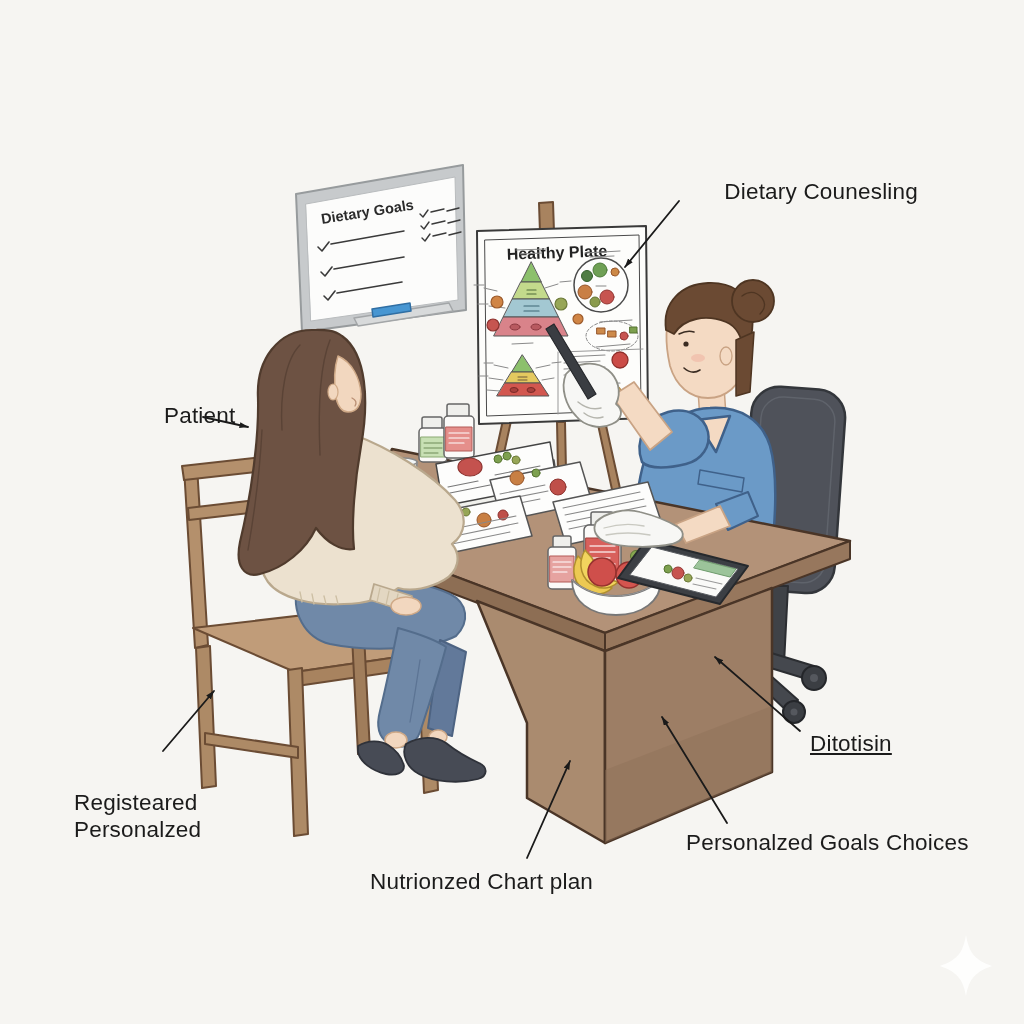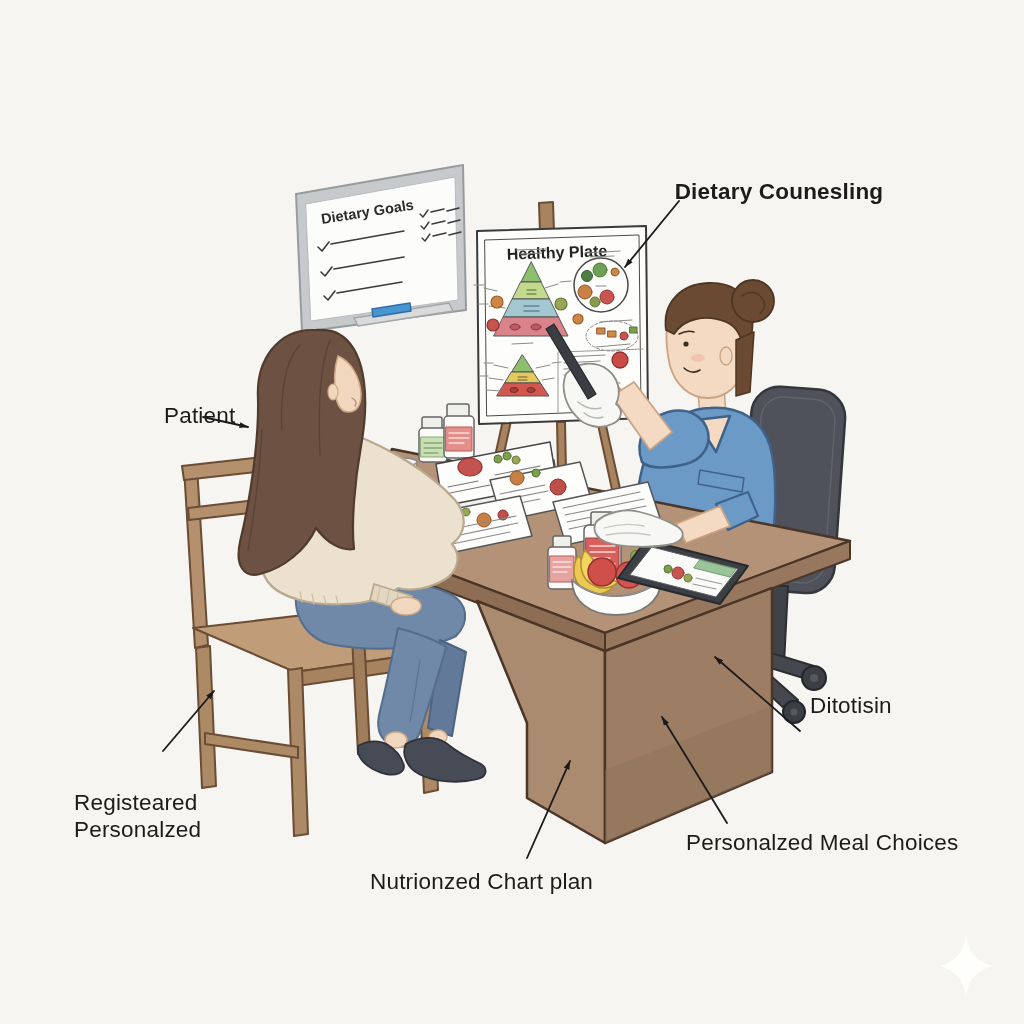--- a/index.html
+++ b/index.html
@@ -7,21 +7,21 @@
     position:relative;width:1024px;height:1024px;margin:0 auto;
     background:#f6f5f2;overflow:hidden;
     font-family:"Liberation Sans",sans-serif;
   }
   .scene svg{position:absolute;left:0;top:0;}
   svg *{stroke-linejoin:round;stroke-linecap:round;}
   .ann{
     position:absolute;font-size:22.5px;line-height:1.2;color:#1b1b1b;
     white-space:nowrap;letter-spacing:.2px;
   }
-  .ann.center{text-align:center;white-space:normal;font-weight:bold;}
+  .ann.center{text-align:right;white-space:normal;}
 </style>
 </head>
 <body>
 
 <div class="scene">
 
 <svg width="1024" height="1024" viewBox="0 0 1024 1024">
   <defs>
     <marker id="ah" markerWidth="12" markerHeight="10" refX="8.5" refY="3" orient="auto" markerUnits="userSpaceOnUse">
       <path d="M0,0 L9,3 L0,6 Z" fill="#1a1a1a"></path>
@@ -407,17 +407,17 @@
 
 <div class="ann" style="left:116px;top:402px;margin-left:48px;">Patient</div>
 
 <div class="ann" style="left:74px;top:789px;">
   <div>Registeared</div>
   <div>Personalzed</div>
 </div>
 
 <div class="ann" style="left:370px;top:868px;">Nutrionzed Chart plan</div>
 
-<div class="ann" style="left:686px;top:829px;">Personalzed Meal Choices</div>
-
-<div class="ann" style="left:810px;top:692px;">Ditotisin</div>
+<div class="ann" style="left:686px;top:829px;">Personalzed Goals Choices</div>
+
+<div class="ann" style="left:810px;top:730px;text-decoration:underline;">Ditotisin</div>
 
 </div>
 
 </body></html>

